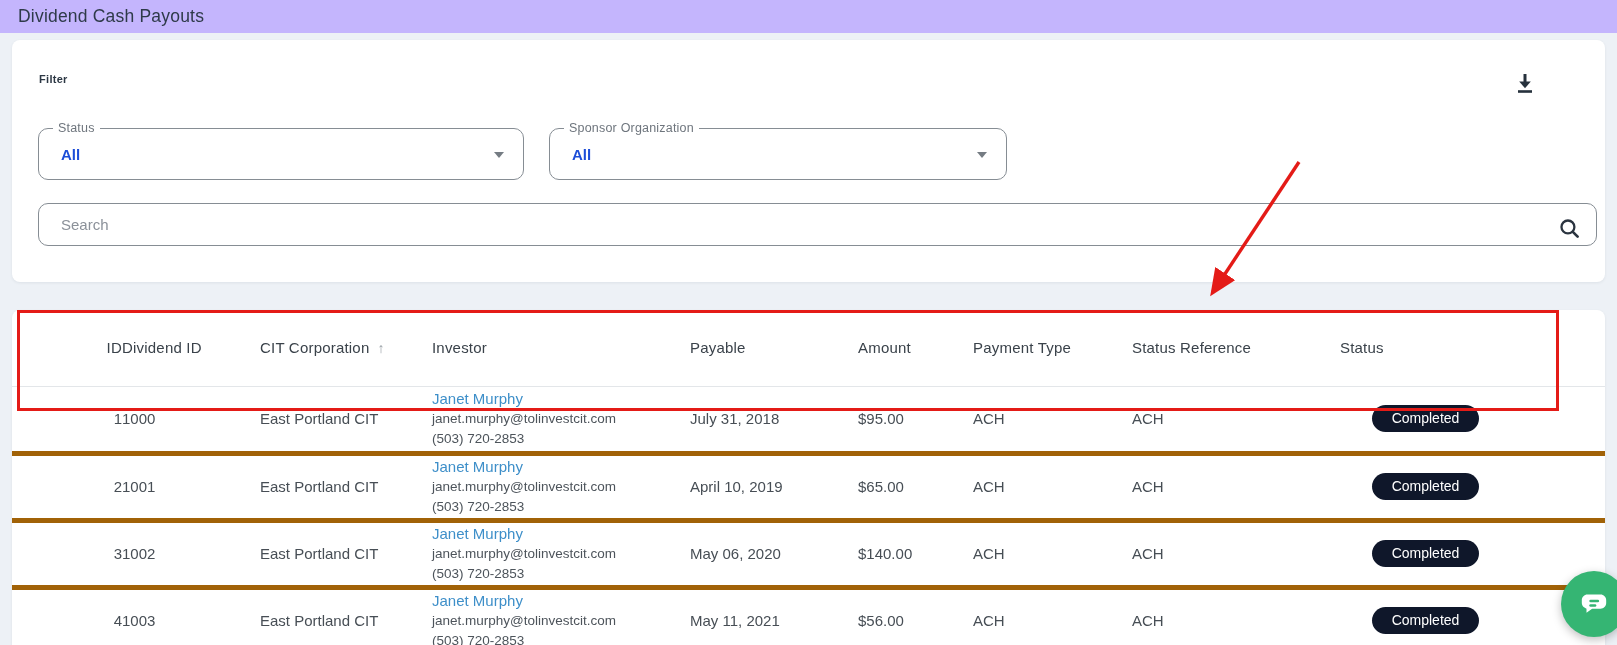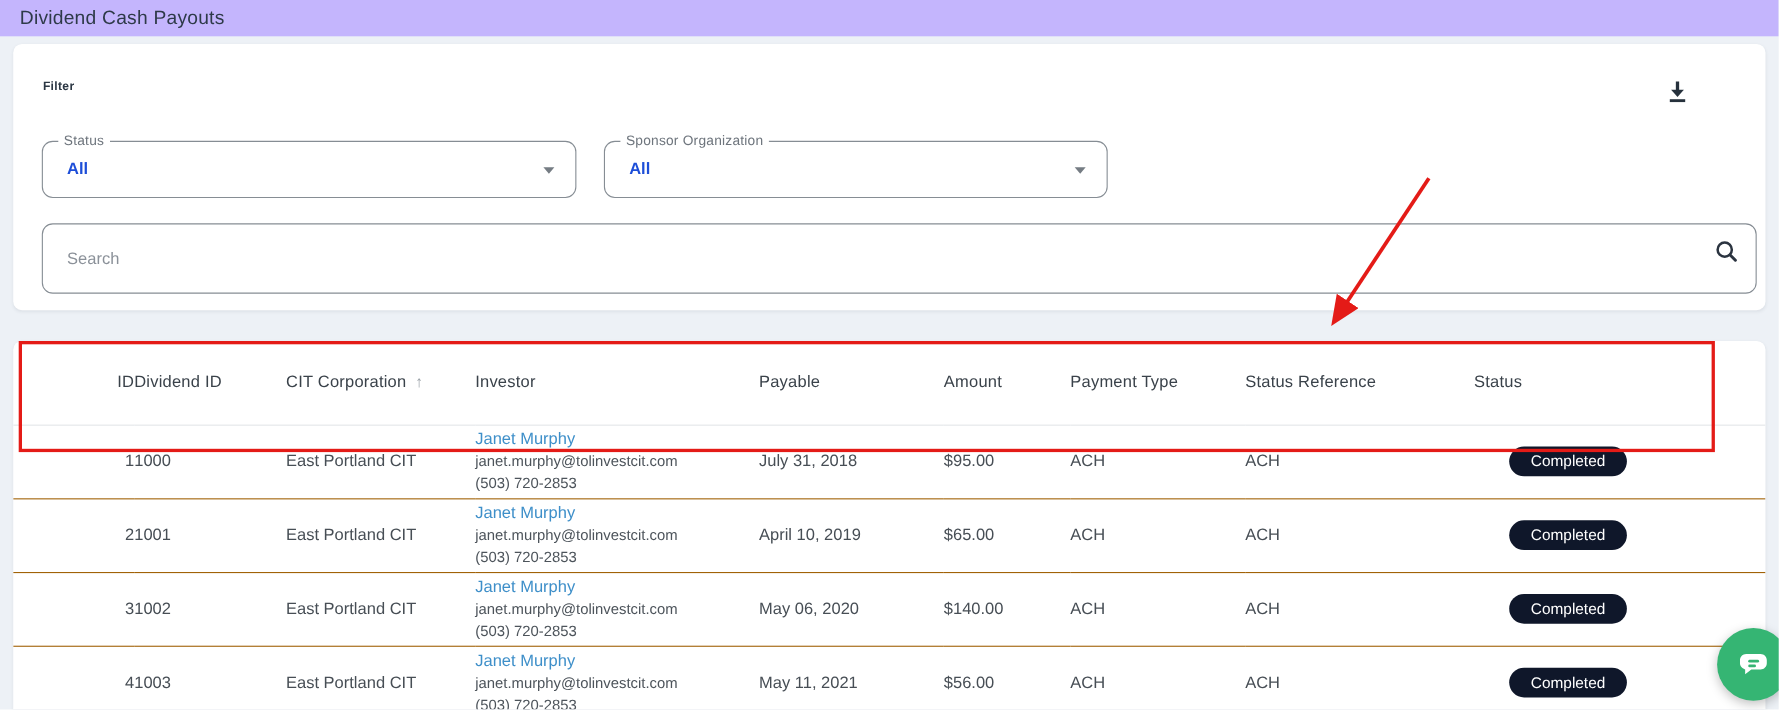--- a/index.html
+++ b/index.html
@@ -49,40 +49,40 @@
   .outlined-field .field-value {
     position: absolute; left: 22px; top: 50%; transform: translateY(-50%);
     font-size: 15px; font-weight: 700; color: #1d4ed8;
   }
   .chevron-down {
     position: absolute; right: 19px; top: 50%; margin-top: -2px;
     width: 0; height: 0;
     border-left: 5px solid transparent; border-right: 5px solid transparent;
     border-top: 6px solid #757c83;
   }
-  .search-wrap { position: absolute; left: 26px; top: 163px; width: 1559px; height: 64px; }
+  .search-wrap { position: absolute; left: 26px; top: 163px; width: 1559px; height: 43px; }
   .search-input {
     width: 100%; height: 100%;
     border: 1px solid #868d94; border-radius: 10px;
     padding: 0 52px 0 22px; font-size: 15px; color: #3c444c;
     font-family: "Liberation Sans", sans-serif; outline: none; background: #fff;
   }
   .search-input::placeholder { color: #8b9199; opacity: 1; }
   .search-icon { position: absolute; right: 15px; top: 13px; width: 25px; height: 25px; }
   
   .table-card { left: 12px; top: 310px; width: 1593px; height: 335px; border-radius: 8px 8px 0 0; overflow: hidden; }
   table.grid { width: 1593px; border-collapse: collapse; table-layout: fixed; }
   .grid th, .grid td { text-align: left; vertical-align: middle; padding: 0; }
   .grid thead tr { height: 76px; }
   .grid thead th {
     font-size: 15px; font-weight: 400; color: #3a424a;
     border-bottom: 1px solid #e3e6e9; cursor: pointer; letter-spacing: .2px;
   }
   .grid tbody tr { height: 67px; }
-  .grid tbody td { border-bottom: 1px solid #a16207; font-size: 15px; color: #474e55; }
+  .grid tbody td { border-bottom: 5px solid #a16207; font-size: 15px; color: #474e55; }
   .grid th:first-child, .grid td:first-child { padding-left: 40px; text-align: right; }
   .sort-arrow { color: #9aa1a7; font-size: 14px; margin-left: 8px; }
   .investor-name { color: #3e8fc9; text-decoration: none; font-size: 15px; display: block; line-height: 20px; cursor: pointer; }
   .investor-sub { font-size: 13.5px; color: #4d545b; line-height: 20px; display: block; }
   .status-badge {
     display: inline-block; margin-left: 32px; width: 107px; height: 27px;
     line-height: 27px; text-align: center;
     background: #0f172a; color: #fff; font-size: 14px; border-radius: 14px;
   }
   

